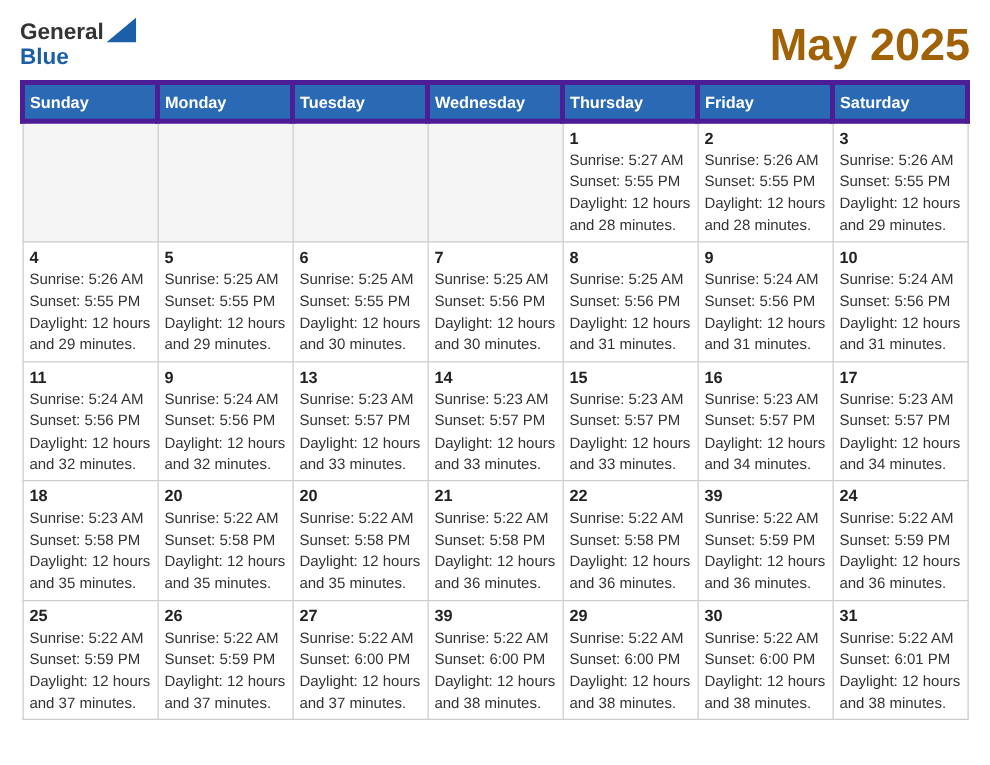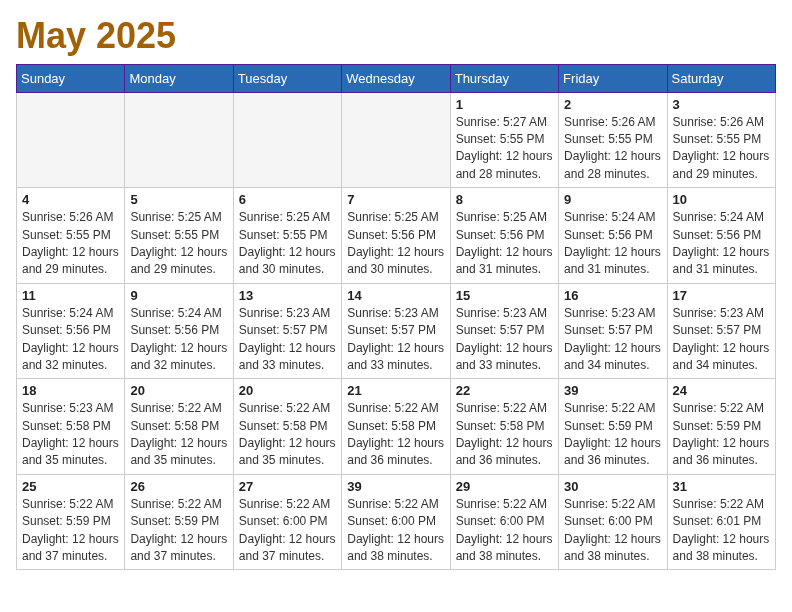--- a/index.html
+++ b/index.html
@@ -58,22 +58,22 @@
       width: 100%;
       border-collapse: collapse;
       font-size: 11px;
     }
     .calendar thead tr th {
       background: #2a6ab5;
       color: #fff;
       padding: 6px 4px;
       text-align: left;
       font-size: 13px;
-      font-weight: normal;
-      border: 1px solid #4c1d95;
+      font-weight: bold;
+      border: 4px solid #4c1d95;
     }
     .calendar tbody tr td {
       border: 1px solid #ccc;
       vertical-align: top;
       padding: 4px 5px;
       width: 108px;
       min-height: 80px;
       background: #fff;
     }
     .calendar tbody tr td.empty {
@@ -92,20 +92,31 @@
     .day-info {
       color: #333;
       font-size: 12px;
       line-height: 1.45;
     }
   </style>
 </head>
 <body>
 
 <div class="header">
+  <div class="logo">
+    <div class="logo-text">
+      <span style="display:flex;align-items:center;">
+        <span class="logo-general">General</span>
+        <svg class="logo-icon" viewBox="0 0 24 20" xmlns="http://www.w3.org/2000/svg">
+          <polygon points="0,20 24,0 24,20" fill="#1a5fa8"></polygon>
+        </svg>
+      </span>
+      <span class="logo-blue">Blue</span>
+    </div>
+  </div>
   <div class="title-block">
     <div class="month-title">May 2025</div>
   </div>
 </div>
 
 <table class="calendar">
   <thead>
     <tr id="weekday-header">
     <th>Sunday</th>
         <th>Monday</th>

